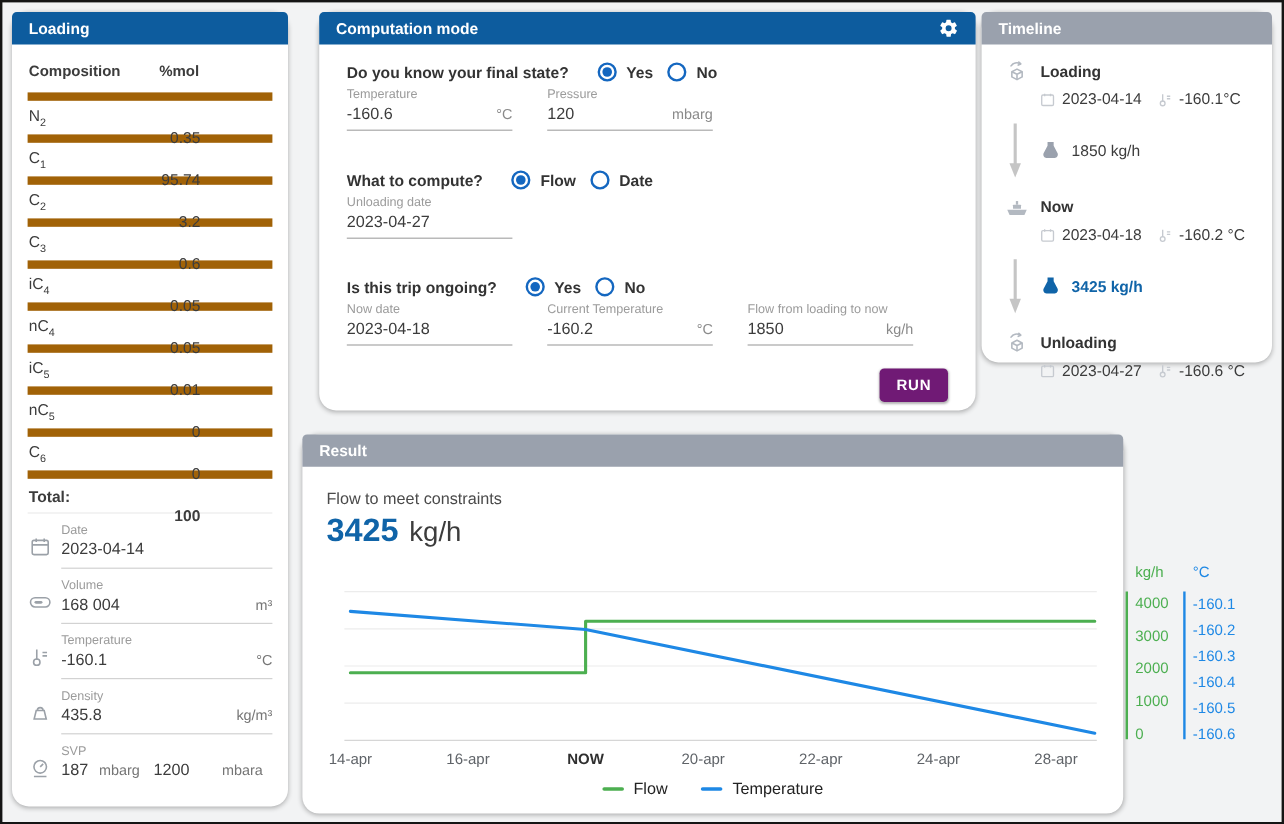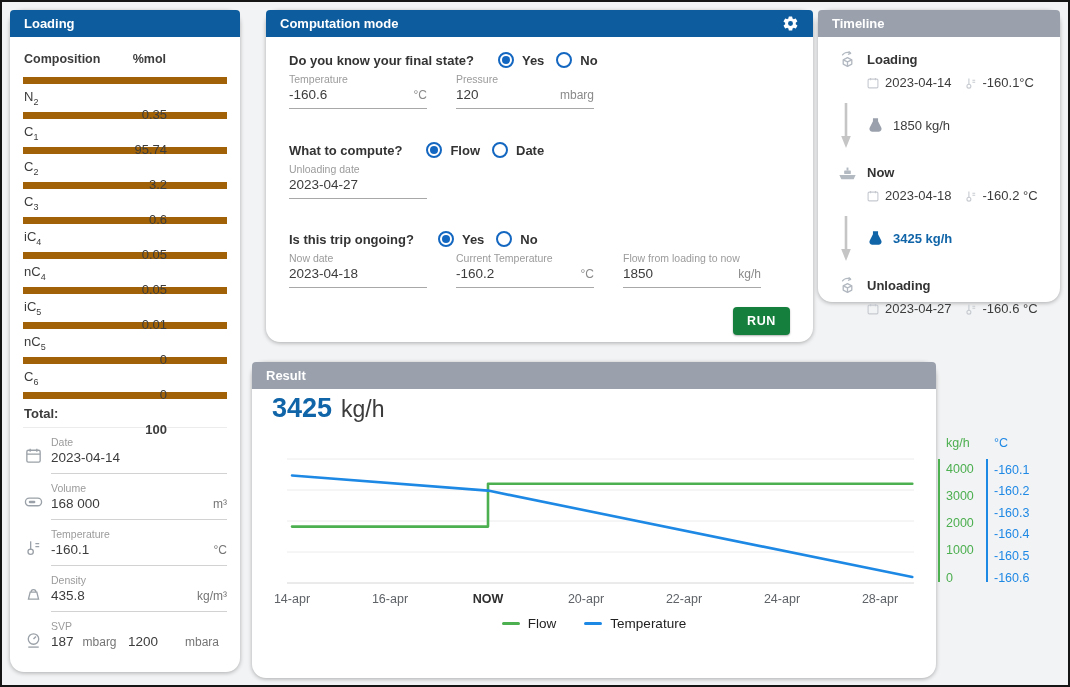--- a/index.html
+++ b/index.html
@@ -59,21 +59,21 @@
   .radio.selected .dot { opacity:1; }
   .opt-label { font-size:13px; font-weight:bold; color:#333; margin-left:8px; }
   .fields-row { display:flex; gap:29px; margin-top:5px; }
   .cfield { width:138px; }
   .cfield .flabel { margin-bottom:1px; }
   .cfield .vrow { border-bottom:1px solid #a8a8a8; padding:1px 0 6px; }
   .cfield .vrow .unit { color:#8a8a8a; }
   .mt-q2 { margin-top:33px; }
   .mt-q3 { margin-top:32px; }
   .run-row { display:flex; justify-content:flex-end; margin-top:19px; }
-  .run-btn { background:#15803d; color:#fff; border:none; border-radius:4px;
+  .run-btn { background:#701a75; color:#fff; border:none; border-radius:4px;
              font-family:inherit; font-size:12.5px; font-weight:bold; letter-spacing:.6px;
              padding:7px 14px; cursor:pointer; box-shadow:0 1px 2px rgba(0,0,0,.3); }
 
   
   #timeline-card { left:816px; top:8px; width:242px; height:292px; }
   .tl-content { padding:12px 10px 0 19px; }
   .tl-name-row { display:flex; align-items:center; }
   .tl-icon { width:21px; height:21px; flex:none; color:#b3b9c1; }
   .tl-icon svg { width:100%; height:100%; display:block; }
   .tl-name { font-size:13px; font-weight:bold; color:#333; margin-left:9px; }
@@ -174,21 +174,21 @@
       <div class="lfield">
         <span class="ficon">
           <svg viewBox="0 0 20 20">
               <rect x="1.5" y="6.5" width="17" height="8" rx="4" fill="none" stroke="currentColor" stroke-width="1.4"></rect>
               <rect x="5" y="9.2" width="7" height="2.6" rx="1.3" fill="currentColor"></rect>
             </svg>
         </span>
         <div class="fbody">
           <div class="flabel">Volume</div>
           <div class="vrow">
-              <span>168 000</span>
+              <span>168 004</span>
               <span class="unit">m³</span>
             </div>
         </div>
       </div>
       <div class="lfield">
         <span class="ficon">
           <svg viewBox="0 0 20 20" fill="none" stroke="currentColor" stroke-width="1.4">
               <path d="M7 3.5v9"></path>
               <circle cx="7" cy="14.5" r="2.8"></circle>
               <path d="M12 6h4M12 9h4"></path>
@@ -479,20 +479,21 @@
       </div>
     </div>
 
   </div>
 </div>
 
 <div class="card" id="result-card">
   <div class="card-header hdr-gray">
     <span>Result</span>
   </div>
+  <div class="res-sub">Flow to meet constraints</div>
   <div class="res-big">
     <span class="res-val">3425</span>
     <span class="res-unit">kg/h</span>
   </div>
   <svg id="chart" width="808" height="188" viewBox="0 0 808 188">
       <line x1="35" y1="33" x2="662" y2="33" stroke="#ececec" stroke-width="1"></line>
       <line x1="35" y1="64" x2="662" y2="64" stroke="#ececec" stroke-width="1"></line>
       <line x1="35" y1="95" x2="662" y2="95" stroke="#ececec" stroke-width="1"></line>
       <line x1="35" y1="126" x2="662" y2="126" stroke="#ececec" stroke-width="1"></line>
       <line x1="35" y1="157" x2="662" y2="157" stroke="#d6d6d6" stroke-width="1"></line>

